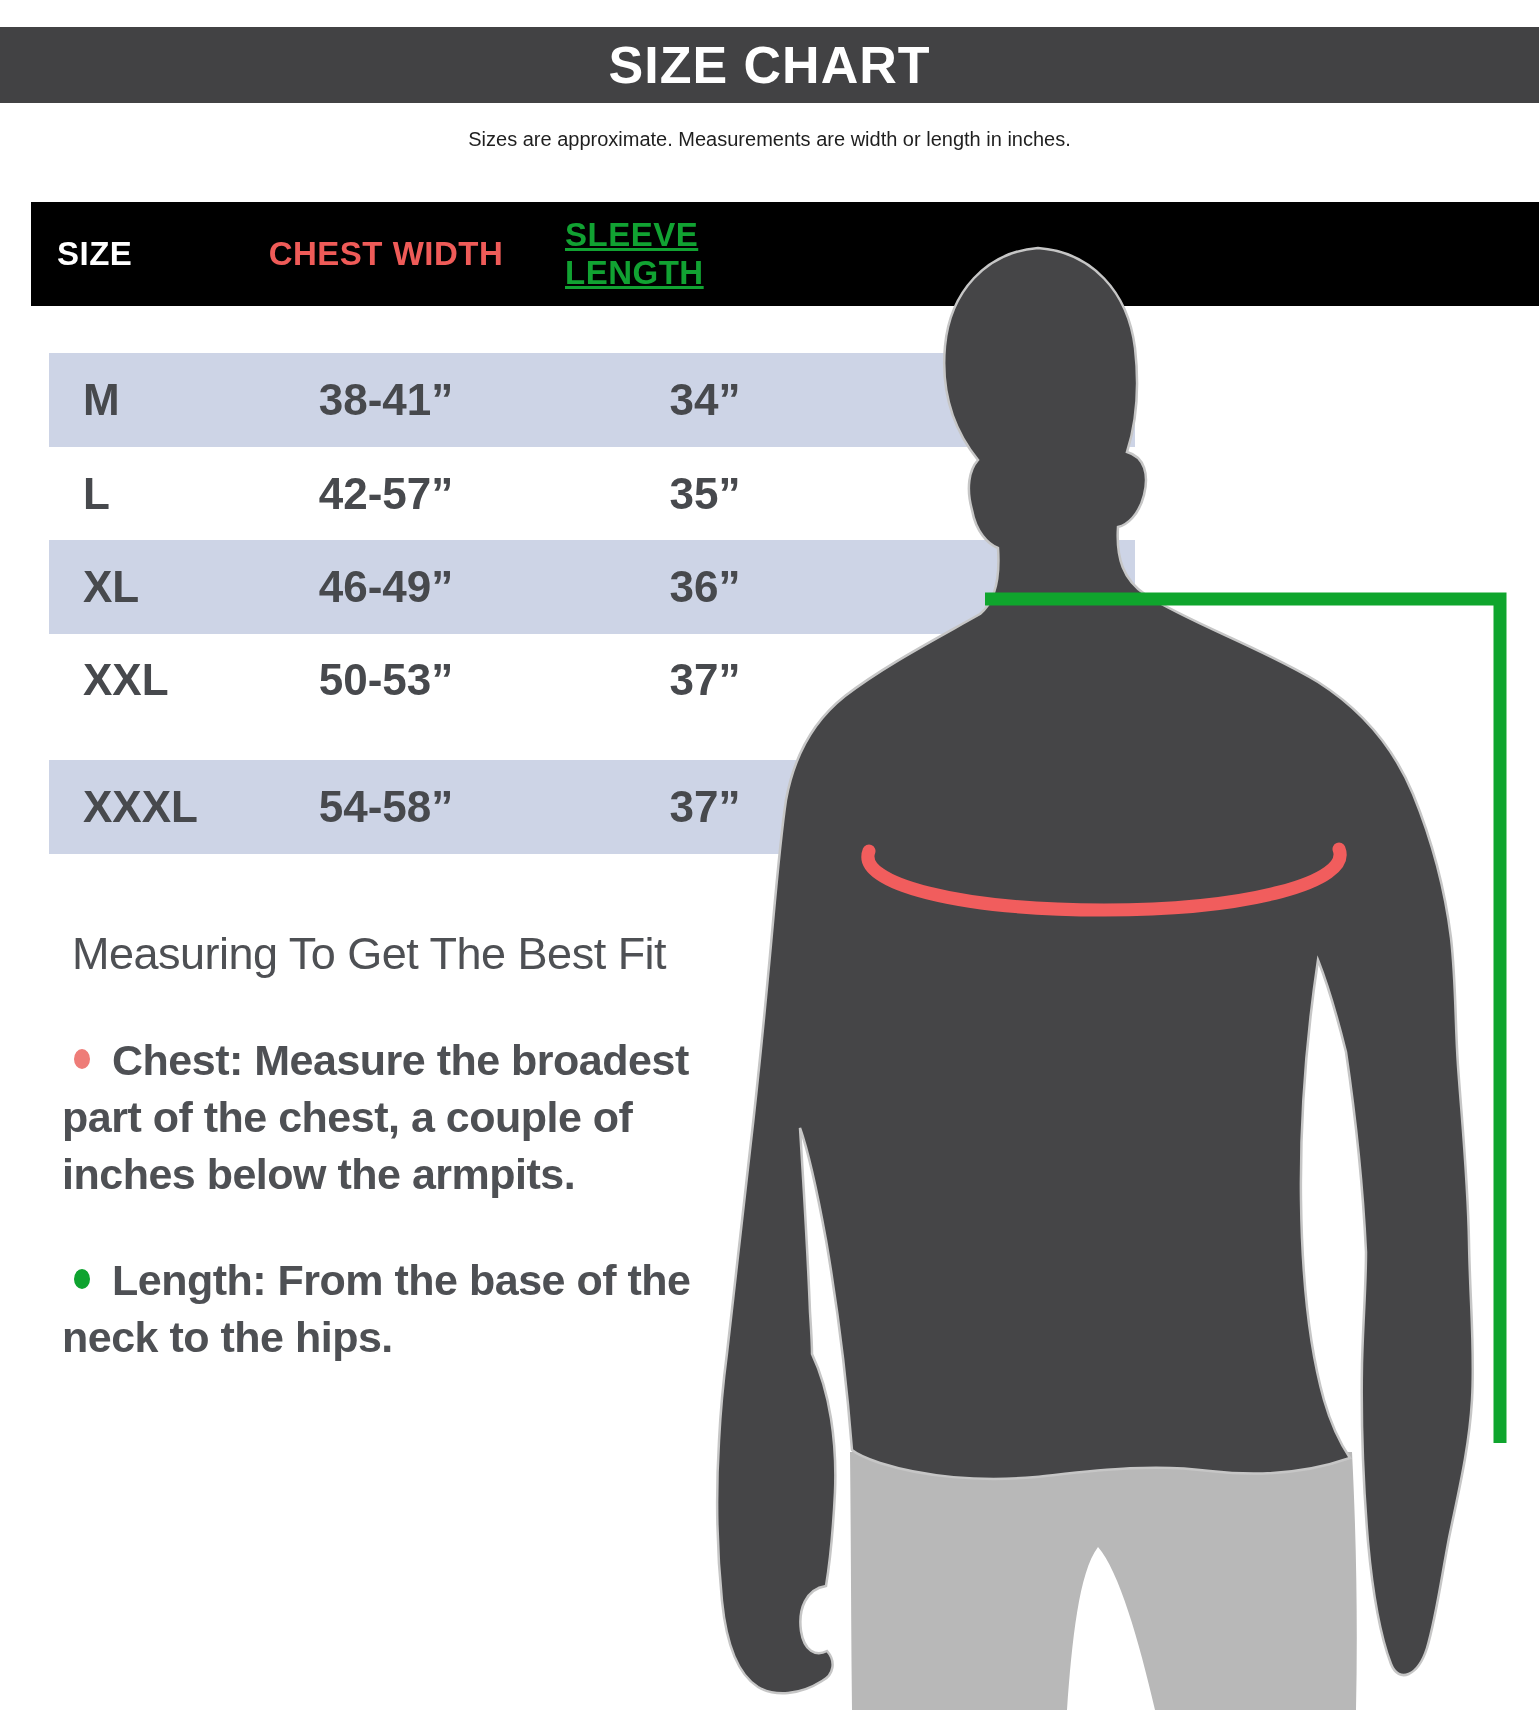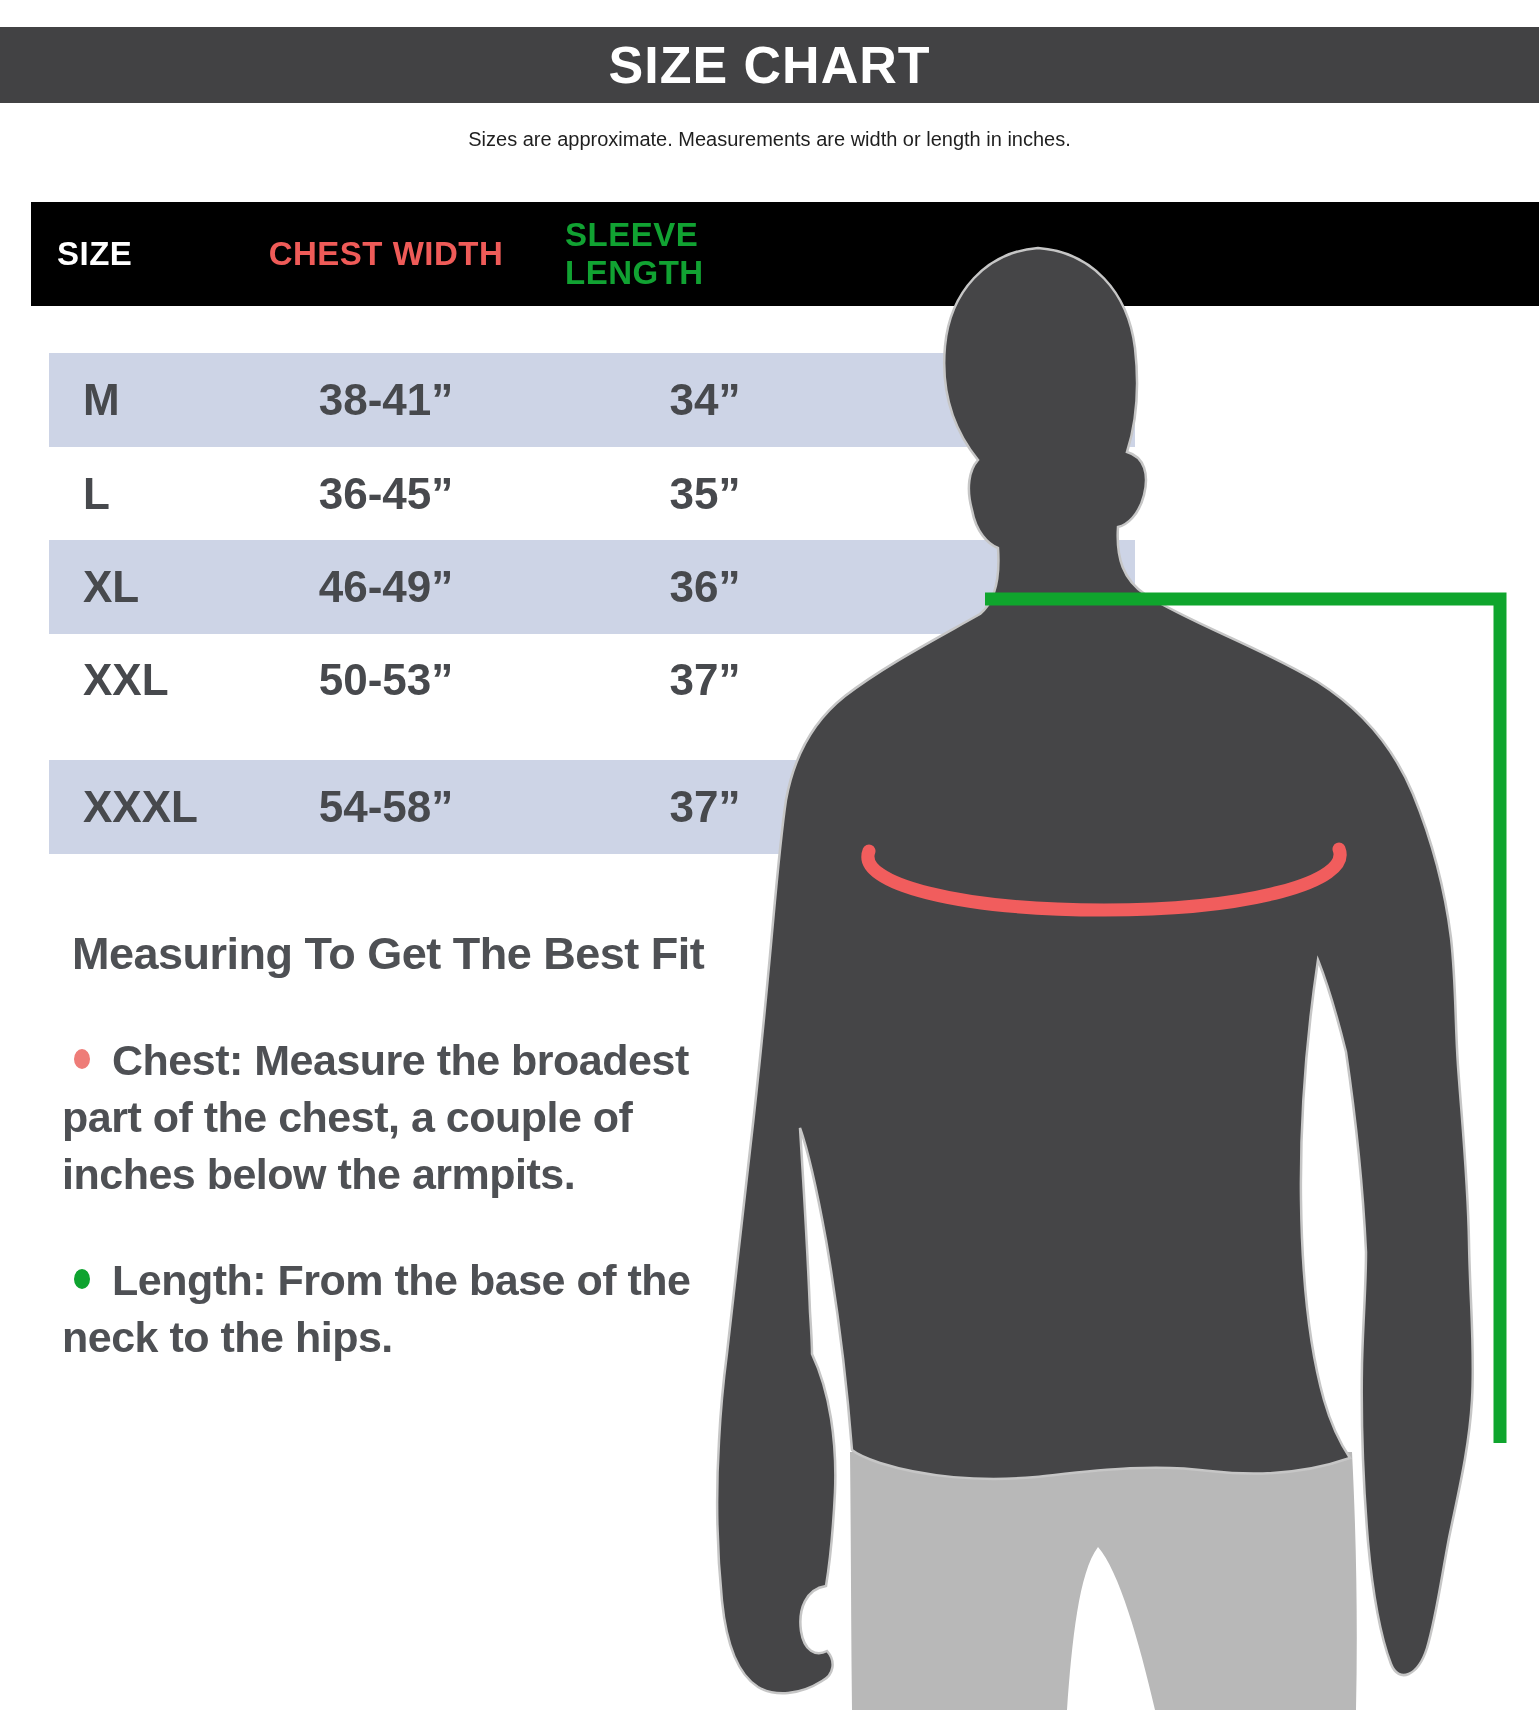--- a/index.html
+++ b/index.html
@@ -15,34 +15,34 @@
   
   .subtitle{left:0;top:128px;width:1539px;text-align:center;
             font-size:20px;color:#1f1f1f;}
 
   
   .thead{left:31px;top:202px;width:1481px;height:104px;background:#000000;padding-left:48px;}
   .thead span{position:absolute;top:0;height:104px;display:flex;align-items:center;
               font-size:33px;font-weight:bold;letter-spacing:.5px;}
   .th-size{left:26px;color:#ffffff;}
   .th-chest{left:215px;width:280px;justify-content:center;color:#ef5b58;}
-  .th-sleeve{left:534px;width:280px;justify-content:center;color:#11a232;}
+  .th-sleeve{left:534px;width:280px;justify-content:center;color:#11a232;text-decoration:underline;}
 
   
   .row{left:49px;width:1086px;height:94px;}
   .row.alt{background:#cdd4e6;}
   .row span{position:absolute;top:0;height:94px;display:flex;align-items:center;
             font-size:44px;font-weight:bold;color:#47494d;}
   .c-size{left:34px;}
   .c-chest{left:197px;width:280px;justify-content:center;text-align:center;}
   .c-sleeve{left:516px;width:280px;justify-content:center;}
   .r0{top:353px;} .r1{top:447px;} .r2{top:540px;} .r3{top:633px;} .r4{top:726px;margin-top:34px;}
 
   
-  .m-heading{left:72px;top:928px;font-size:45px;font-weight:bold;color:#4e5054;
+  .m-heading{left:72px;top:928px;font-size:45px;font-weight:normal;color:#4e5054;
              letter-spacing:-0.5px;}
   .bullet{position:absolute;width:680px;margin:0;font-size:43px;font-weight:bold;
           color:#4e5054;line-height:57px;letter-spacing:-0.5px;text-indent:50px;}
   .bullet .btxt{white-space:pre-line;}
   .bullet .dot{position:absolute;left:12px;top:17px;width:16px;height:20px;
                border-radius:50%;text-indent:0;}
   .b1{left:62px;top:1032px;}
   .b2{left:62px;top:1252px;}
   .dot-chest{background:#ee7c78;}
   .dot-length{background:#0ea32f;}
@@ -65,21 +65,21 @@
   <span class="th-sleeve">SLEEVE LENGTH</span>
 </div>
 
 <div class="abs row r0 alt">
   <span class="c-size">M</span>
   <span class="c-chest">38-41”</span>
   <span class="c-sleeve">34”</span>
 </div>
 <div class="abs row r1">
   <span class="c-size">L</span>
-  <span class="c-chest">36-45”</span>
+  <span class="c-chest">42-57”</span>
   <span class="c-sleeve">35”</span>
 </div>
 <div class="abs row r2 alt">
   <span class="c-size">XL</span>
   <span class="c-chest">46-49”</span>
   <span class="c-sleeve">36”</span>
 </div>
 <div class="abs row r3">
   <span class="c-size">XXL</span>
   <span class="c-chest">50-53”</span>

